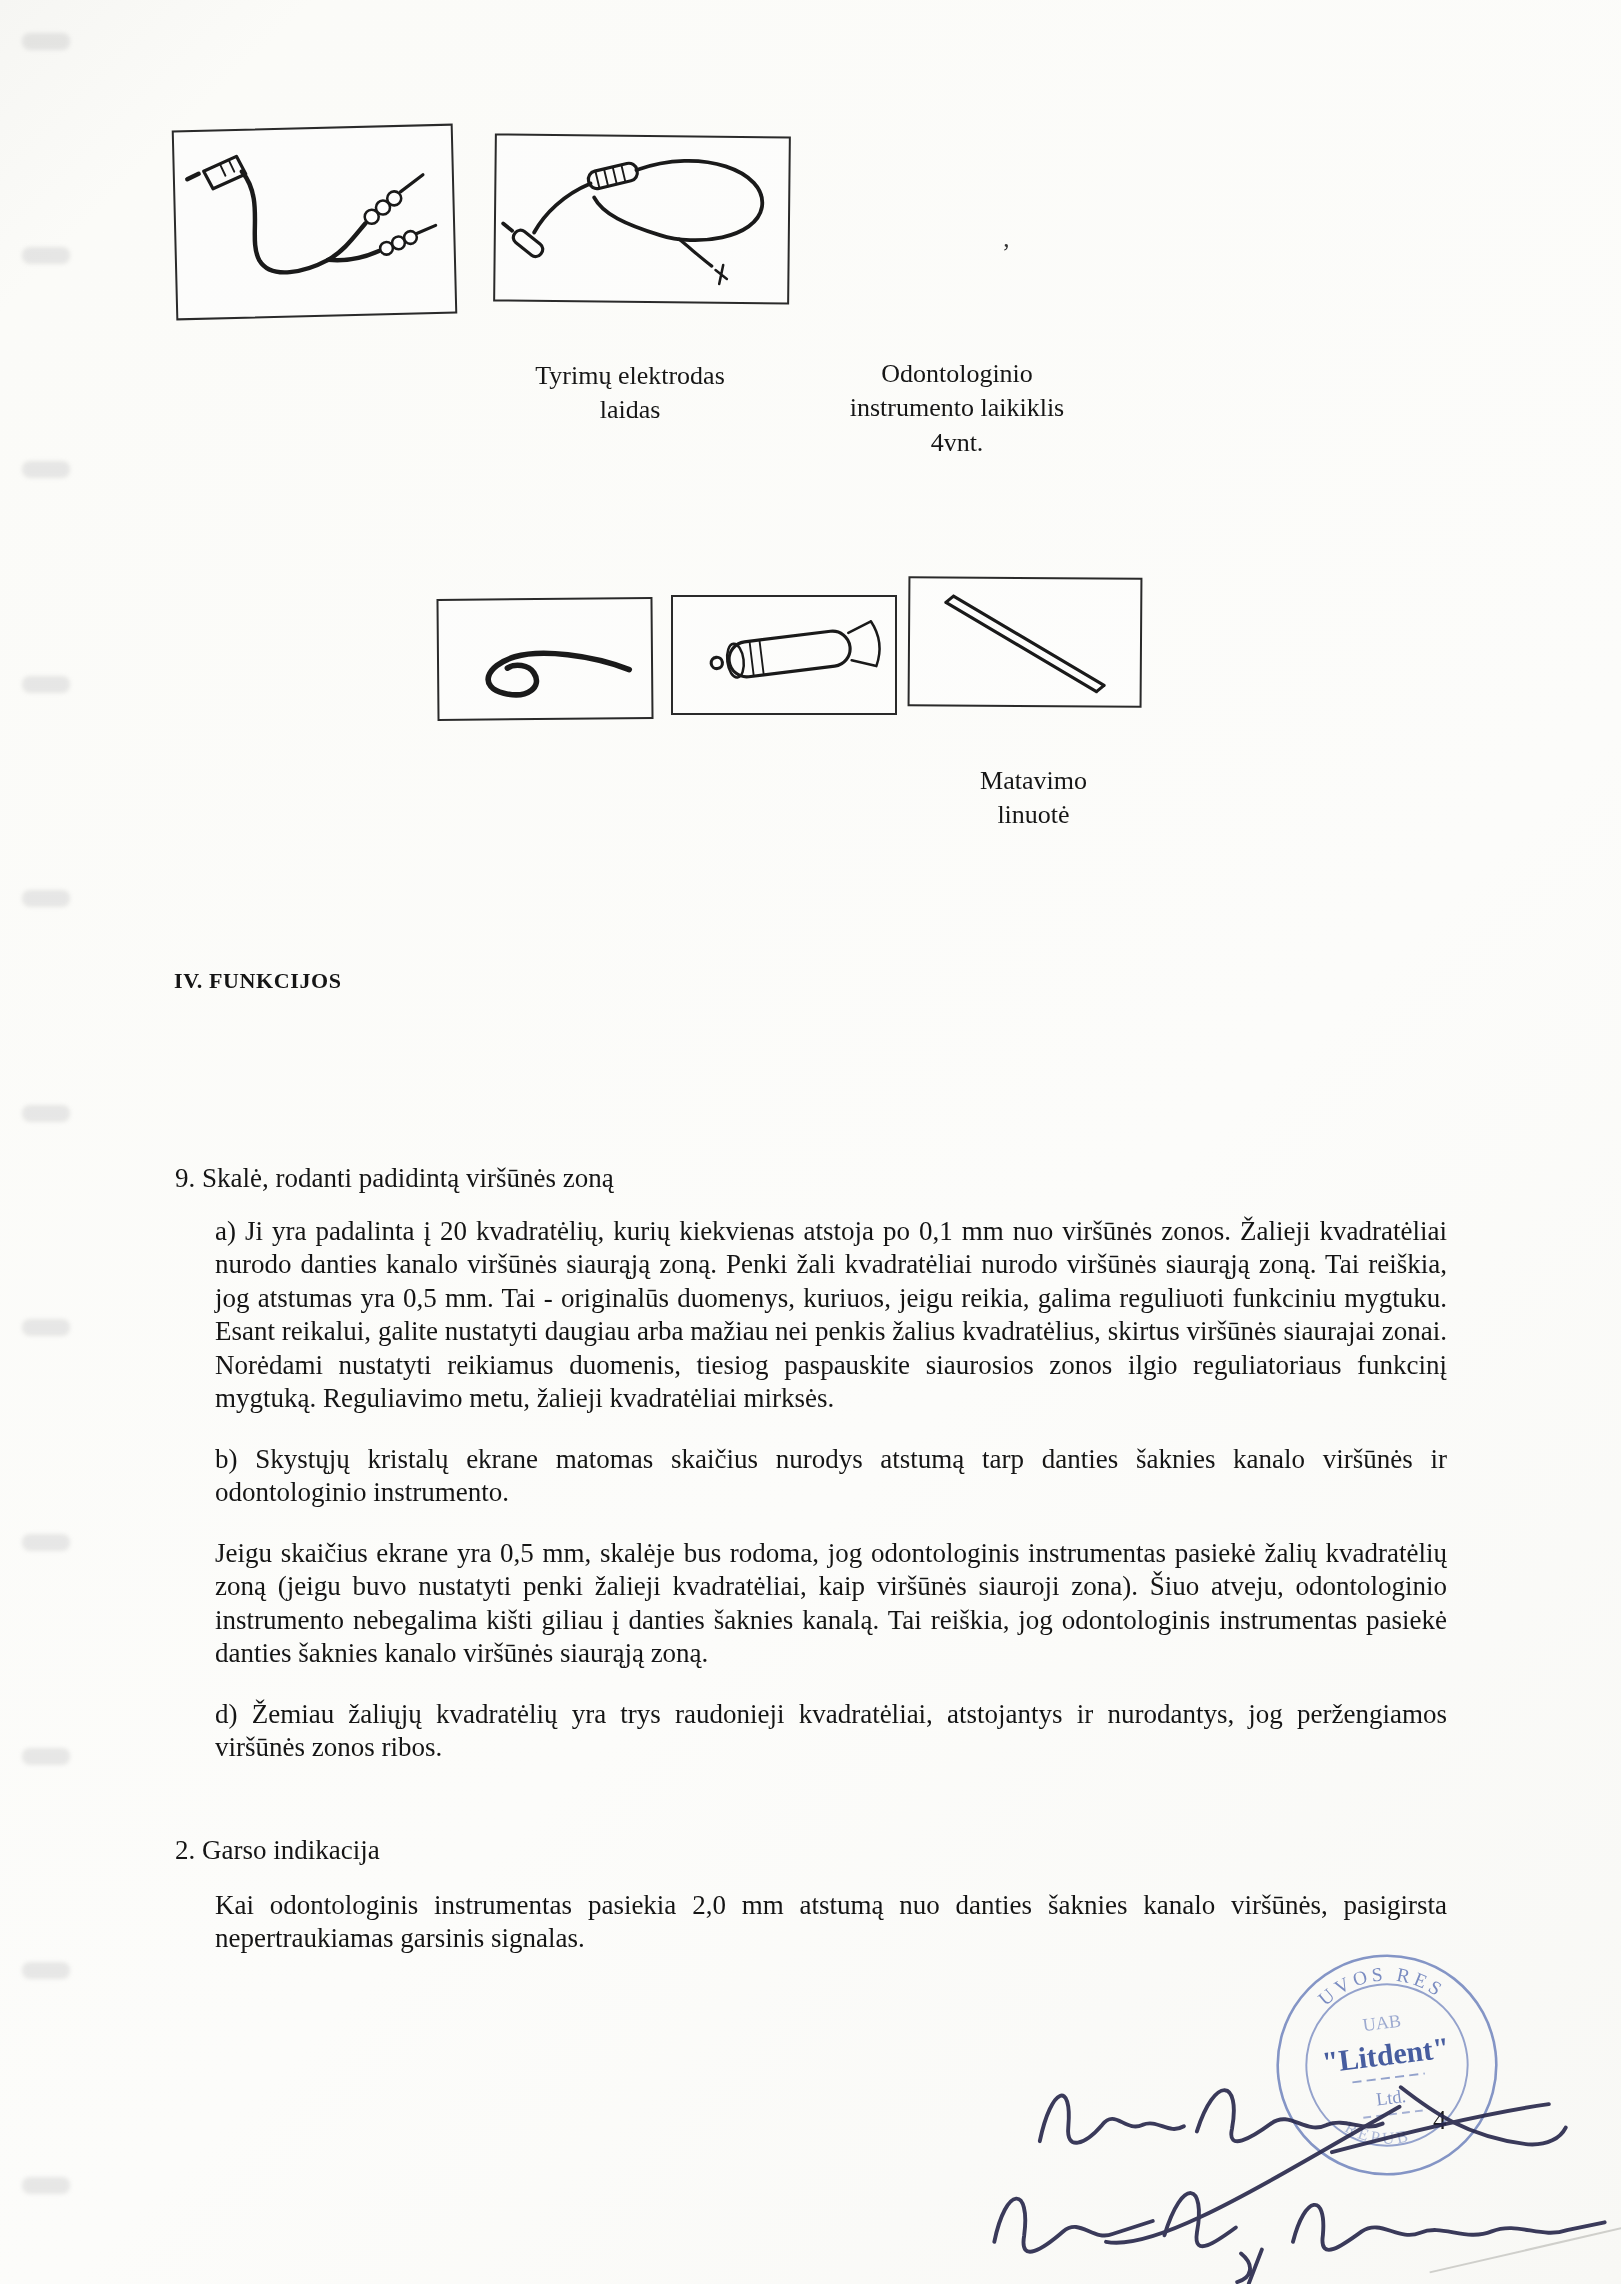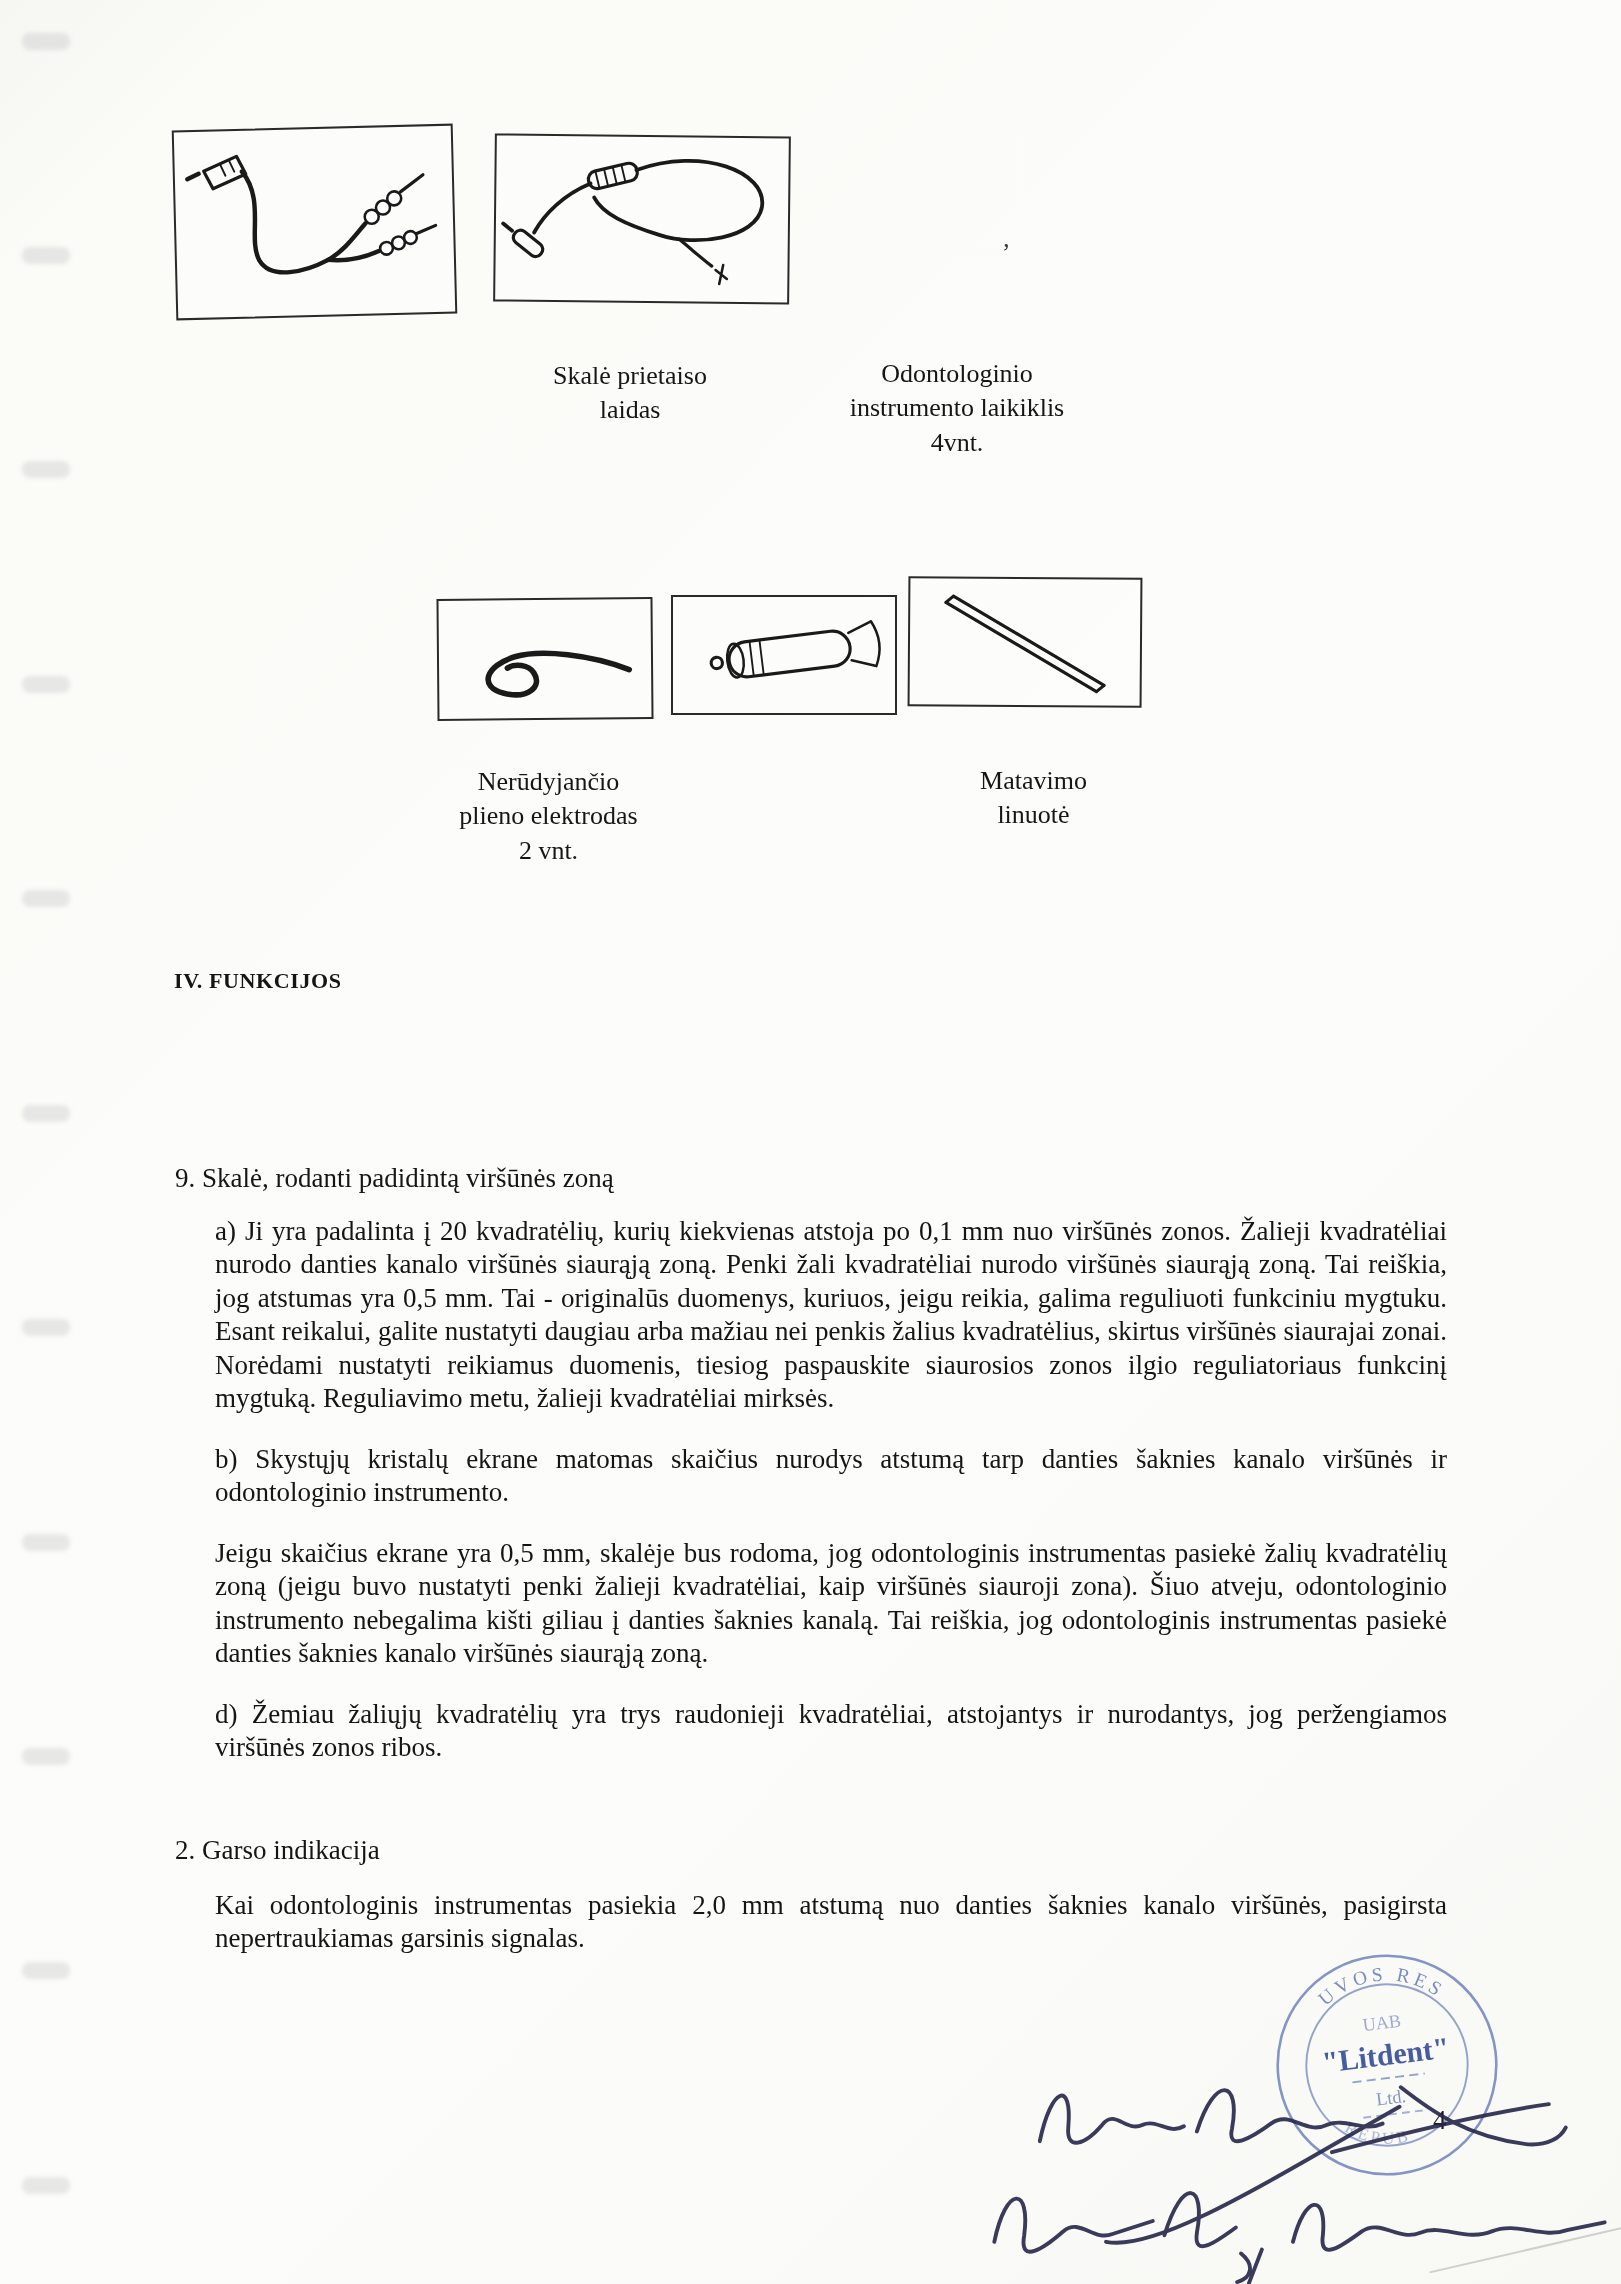--- a/index.html
+++ b/index.html
@@ -109,21 +109,21 @@
       <path d="M 146 74 C 104 92 74 122 58 152" stroke-width="6"></path>
       <g transform="rotate(38 48 170)">
         <rect x="22" y="158" width="52" height="22" rx="10" stroke-width="5"></rect>
         <path d="M 16 169 L -2 169" stroke-width="6"></path>
       </g>
       <path d="M 286 160 C 306 176 322 190 338 202" stroke-width="5"></path>
       <path d="M 344 208 L 362 222 M 356 200 L 350 230" stroke-width="4"></path>
     </svg>
   </div>
 
-  <div class="caption" style="left:513px; top:359px; width:234px;">Skalė prietaiso
+  <div class="caption" style="left:513px; top:359px; width:234px;">Tyrimų elektrodas
 laidas</div>
   <div class="caption" style="left:824px; top:357px; width:266px;">Odontologinio
 instrumento laikiklis
 4vnt.</div>
 
   <div class="stray-quote">’</div>
 
   <div class="figure-box" style="left:437px; top:598px; width:216px; height:122px; transform:rotate(-0.5deg);">
     <svg viewBox="0 0 332 188" fill="none" stroke="#1a1a1a" stroke-linecap="round" stroke-linejoin="round">
       <path d="M 300 112 C 240 88 160 78 118 90 C 70 104 60 138 100 148 C 138 158 162 138 148 116 C 140 103 118 100 106 108" stroke-width="9"></path>
@@ -141,23 +141,20 @@
       </g>
     </svg>
   </div>
 
   <div class="figure-box" style="left:908px; top:577px; width:234px; height:130px; transform:rotate(0.4deg);">
     <svg viewBox="0 0 360 200" fill="none" stroke="#1a1a1a" stroke-linecap="round" stroke-linejoin="round">
       <path d="M 66 28 L 306 168 M 54 38 L 294 178 M 66 28 L 54 38 M 306 168 L 294 178" stroke-width="5"></path>
     </svg>
   </div>
 
-  <div class="caption" style="left:421px; top:765px; width:255px;">Nerūdyjančio
-plieno elektrodas
-2 vnt.</div>
   <div class="caption" style="left:934px; top:764px; width:199px;">Matavimo
 linuotė</div>
 
   <h2 class="section-title">IV. FUNKCIJOS</h2>
 
   <div class="body-text">
     <p class="item-title">9. Skalė, rodanti padidintą viršūnės zoną</p>
     <p class="para">a) Ji yra padalinta į 20 kvadratėlių, kurių kiekvienas atstoja po 0,1 mm nuo viršūnės zonos. Žalieji kvadratėliai nurodo danties kanalo viršūnės siaurąją zoną. Penki žali kvadratėliai nurodo viršūnės siaurąją zoną. Tai reiškia, jog atstumas yra 0,5 mm. Tai - originalūs duomenys, kuriuos, jeigu reikia, galima reguliuoti funkciniu mygtuku. Esant reikalui, galite nustatyti daugiau arba mažiau nei penkis žalius kvadratėlius, skirtus viršūnės siaurajai zonai. Norėdami nustatyti reikiamus duomenis, tiesiog paspauskite siaurosios zonos ilgio reguliatoriaus funkcinį mygtuką. Reguliavimo metu, žalieji kvadratėliai mirksės.</p>
     <p class="para">b) Skystųjų kristalų ekrane matomas skaičius nurodys atstumą tarp danties šaknies kanalo viršūnės ir odontologinio instrumento.</p>
     <p class="para">Jeigu skaičius ekrane yra 0,5 mm, skalėje bus rodoma, jog odontologinis instrumentas pasiekė žalių kvadratėlių zoną (jeigu buvo nustatyti penki žalieji kvadratėliai, kaip viršūnės siauroji zona). Šiuo atveju, odontologinio instrumento nebegalima kišti giliau į danties šaknies kanalą. Tai reiškia, jog odontologinis instrumentas pasiekė danties šaknies kanalo viršūnės siaurąją zoną.</p>

